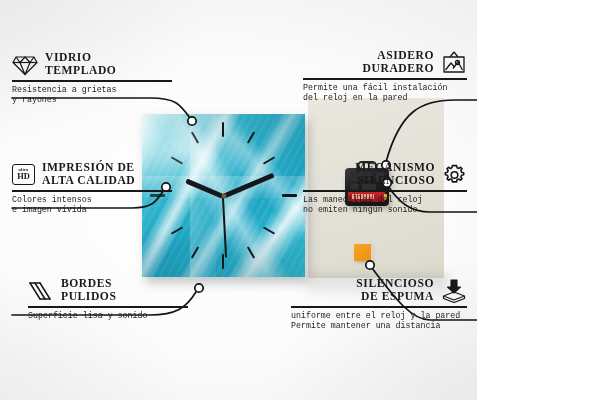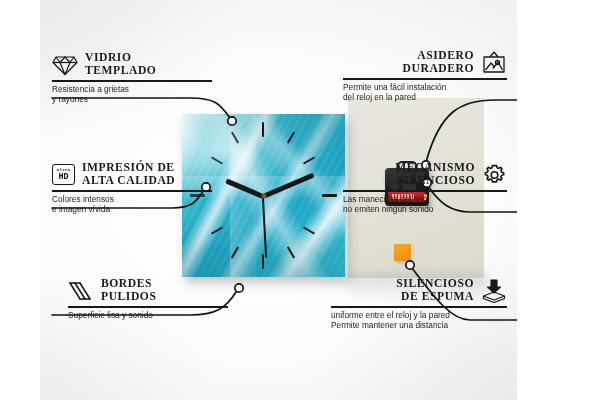--- a/index.html
+++ b/index.html
@@ -5,21 +5,20 @@
   html,body{margin:0;padding:0;}
   body{
     width:600px;height:400px;overflow:hidden;
     font-family:"Liberation Serif", serif;
     background:#ffffff;
   }
   #stage{
     position:relative;width:477px;height:400px;overflow:hidden;
     background:
       radial-gradient(ellipse 520px 340px at 46% 52%, #ffffff 0%, #fbfbfb 45%, #f2f2f2 72%, #eaeaea 100%);
-    margin-left: 40px;
   }
   
   .vignette{
     position:absolute;inset:0;pointer-events:none;
     background:
       radial-gradient(ellipse 300px 200px at 0% 0%, rgba(228,228,228,.55), rgba(255,255,255,0) 70%),
       radial-gradient(ellipse 300px 200px at 100% 100%, rgba(226,226,226,.5), rgba(255,255,255,0) 70%),
       radial-gradient(ellipse 260px 180px at 0% 100%, rgba(230,230,230,.45), rgba(255,255,255,0) 70%);
   }
 
@@ -119,37 +118,37 @@
   .feat-head.right{justify-content:flex-end;}
   .titles{
     font-family:"Liberation Serif", serif;
     font-weight:700;color:#1a1a1a;
     font-size:11.6px;line-height:12.6px;letter-spacing:.55px;
   }
   .feature.left .titles{text-align:left;}
   .feature.right .titles{text-align:right;font-family:Liberation Serif, serif;}
   .rule{height:1.4px;background:#16181a;margin:3px 0 3.5px 0;}
   .desc{
-    font-family:Liberation Sans, sans-serif;
+    font-family:Liberation Mono, monospace;
     font-size:8.3px;line-height:9.6px;color:#1d1d1d;
   }
   .feature.right .desc{text-align:left;}
   .icon{flex:0 0 auto;display:block;}
 
   .f-vidrio{left:12px;top:52px;width:160px;}
   .f-impresion{left:12px;top:162px;width:160px;}
   .f-bordes{left:28px;top:278px;width:160px;}
   .f-asidero{right:10px;top:50px;width:164px;}
   .f-mecanismo{right:10px;top:162px;width:164px;}
   .f-espaciador{right:10px;top:278px;width:176px;}
 
   .hd-box{
     width:21px;height:19px;border:1.6px solid #16181a;border-radius:3px;
     display:flex;flex-direction:column;align-items:center;justify-content:center;
-    font-family:Liberation Mono, monospace;color:#16181a;
+    font-family:Liberation Serif, serif;color:#16181a;
   }
   .hd-ultra{font-size:4.2px;font-weight:700;letter-spacing:.2px;line-height:4.4px;}
   .hd-hd{font-size:8.4px;font-weight:700;line-height:8.6px;}
 </style>
 </head>
 <body>
 
 <div id="stage">
   <div class="vignette"></div>
 

